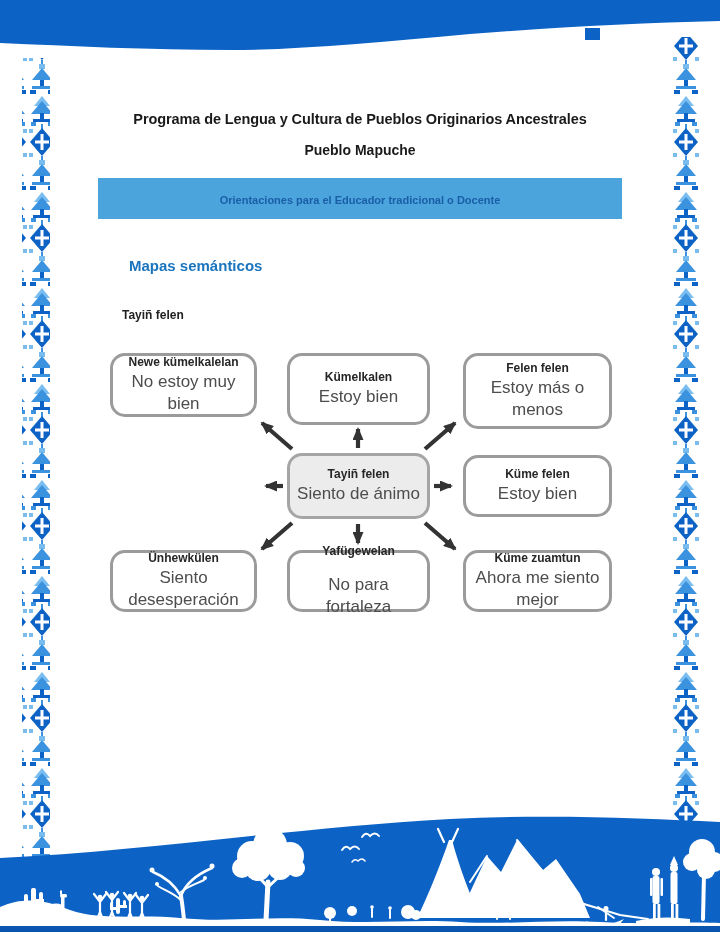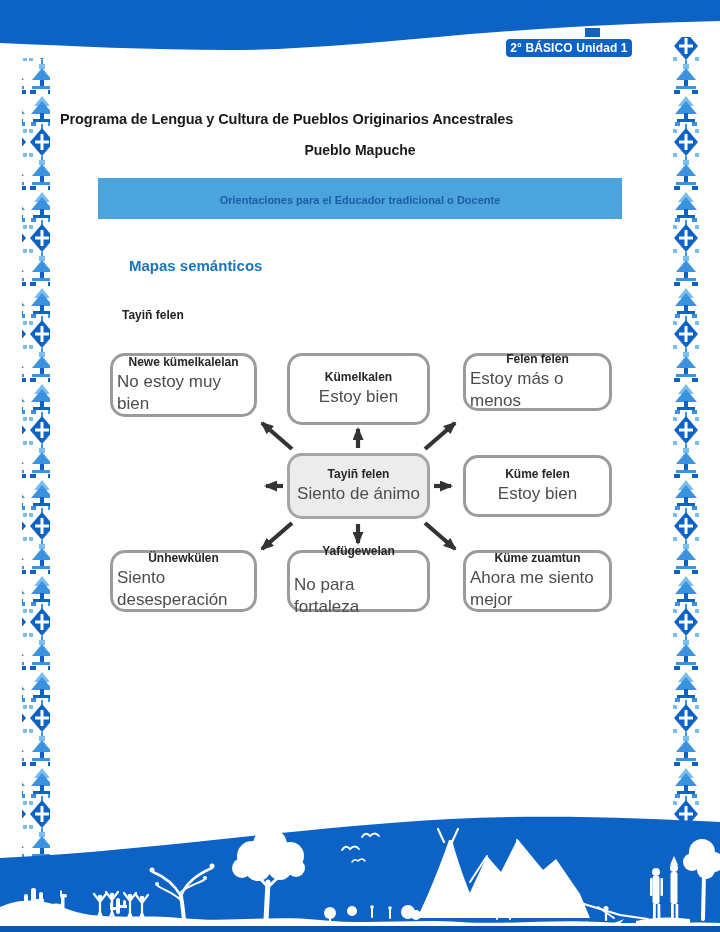--- a/index.html
+++ b/index.html
@@ -10,21 +10,21 @@
   #decor{position:absolute;left:0;top:0;z-index:0;}
   .badge{
     position:absolute;left:504px;top:37px;width:130px;height:22px;z-index:2;
     background:#0d63c5;border:2px solid #ffffff;border-radius:6px;
     display:flex;align-items:center;justify-content:center;
     color:#ffffff;font-size:12px;font-weight:bold;letter-spacing:0.1px;
     box-sizing:border-box;
   }
   .title1{
     position:absolute;left:60px;right:60px;top:111px;z-index:1;
-    text-align:left;font-size:14.5px;font-weight:bold;color:#1a1a1a;letter-spacing:-0.1px;
+    text-align:center;font-size:14.5px;font-weight:bold;color:#1a1a1a;letter-spacing:-0.1px;
   }
   .title2{
     position:absolute;left:60px;right:60px;top:142px;z-index:1;
     text-align:center;font-size:14px;font-weight:bold;color:#1a1a1a;
   }
   .banner{
     position:absolute;left:98px;top:178px;width:524px;height:41px;z-index:1;
     background:#4ba4db;box-sizing:border-box;padding-top:16px;
     text-align:center;font-size:11px;font-weight:bold;color:#1a5ea8;
   }
@@ -34,28 +34,28 @@
   }
   .map-label{
     position:absolute;left:122px;top:308px;z-index:1;
     font-size:12px;font-weight:bold;color:#222222;
   }
   .map{position:absolute;left:110px;top:353px;width:502px;height:260px;z-index:1;}
   .map svg.arrows{position:absolute;left:0;top:0;}
   .node{
     position:absolute;background:#ffffff;border:3px solid #9b9b9b;border-radius:15px;
     display:flex;flex-direction:column;align-items:center;justify-content:center;
-    line-height:1.3;box-sizing:border-box;padding:2px 4px;
+    text-align:center;line-height:1.3;box-sizing:border-box;padding:2px 4px;
   }
   .node .term{font-size:12px;font-weight:bold;color:#262626;}
   .node .trans{font-size:17px;color:#4d4d4d;}
   .node.center{background:#ececec;border-color:#a5a5a5;}
   .b-tl{left:0;top:0;width:147px;height:64px;}
   .b-tc{left:177px;top:0;width:143px;height:72px;}
-  .b-tr{left:353px;top:0;width:149px;height:58px;}
+  .b-tr{left:353px;top:0;width:149px;height:76px;}
   .b-ml{left:0;top:102px;width:147px;height:62px;}
   .b-c{left:177px;top:100px;width:143px;height:66px;}
   .b-mr{left:353px;top:102px;width:149px;height:62px;}
   .b-bl{left:0;top:197px;width:147px;height:62px;}
   .b-bc{left:177px;top:197px;width:143px;height:62px;gap:15px;}
   .b-br{left:353px;top:197px;width:149px;height:62px;}
 </style>
 </head>
 <body>
 
@@ -214,21 +214,20 @@
         <circle cx="606" cy="96.5" r="2.5"></circle>
         <circle cx="372" cy="95" r="1.8"></circle>
           <circle cx="390" cy="96" r="1.8"></circle>
         <circle cx="497" cy="98" r="1.6"></circle>
           <circle cx="510" cy="98" r="1.6"></circle>
       </g>
       <rect x="0" y="114" width="720" height="6" fill="#0a55ad"></rect>
     </g>
   </svg>
 
-  <div class="badge">2° BÁSICO Unidad 1</div>
 
   <div class="title1">Programa de Lengua y Cultura de Pueblos Originarios Ancestrales</div>
   <div class="title2">Pueblo Mapuche</div>
   <div class="banner">Orientaciones para el Educador tradicional o Docente</div>
 
   <div class="section-heading">Mapas semánticos</div>
   <div class="map-label">Tayiñ felen</div>
 
   <div class="map">
     <svg class="arrows" width="502" height="260" viewBox="0 0 502 260" aria-hidden="true">

